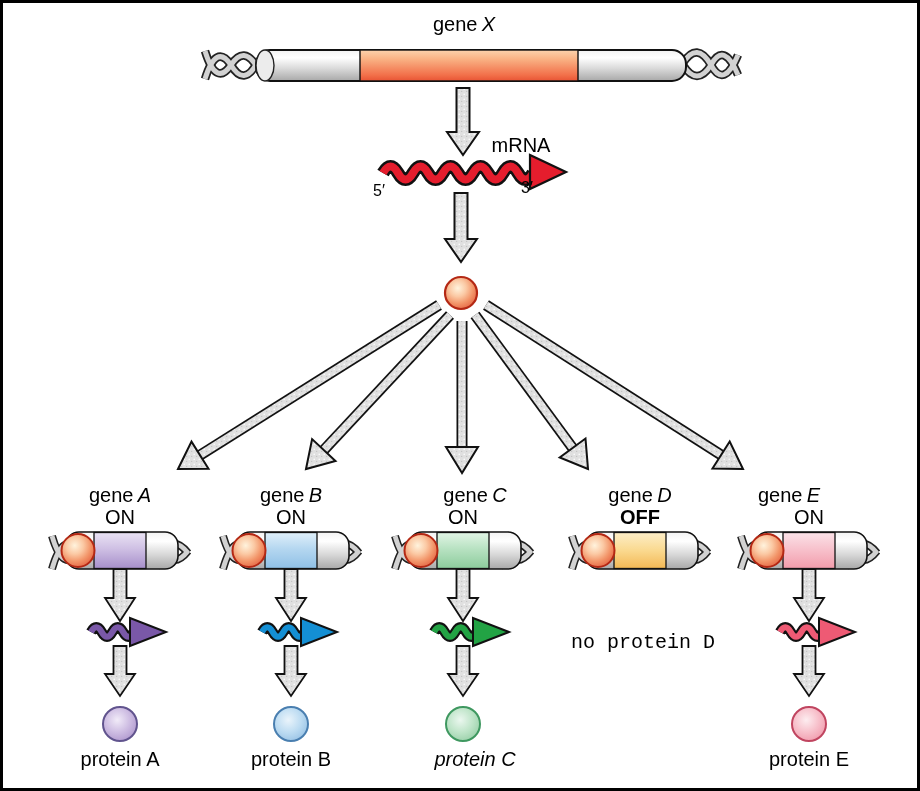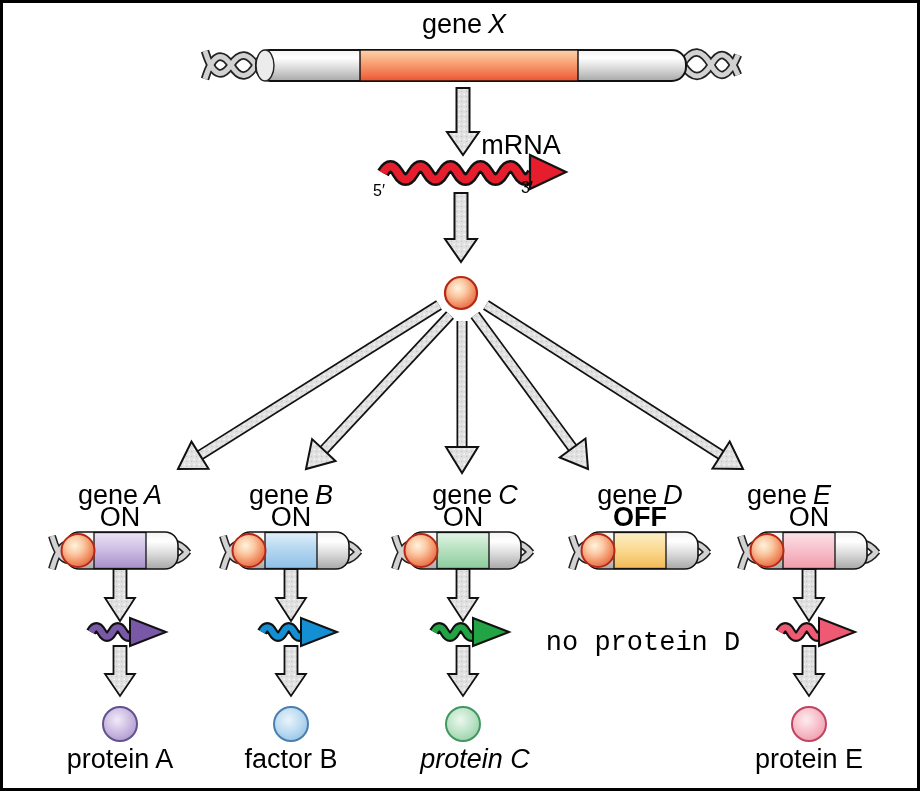--- a/index.html
+++ b/index.html
@@ -9,21 +9,21 @@
     box-sizing:border-box;
     border:3px solid #000;
     background:#fff;
     font-family:"Liberation Sans",sans-serif;
     overflow:hidden;
   }
   .gfx{position:absolute;left:0;top:0;}
   .lbl{
     position:absolute;
     transform:translate(-50%,-50%);
-    font-size:27px;
+    font-size:20px;
     line-height:1;
     color:#000;
     white-space:nowrap;
     text-align:center;
   }
   .lbl i{margin-left:0.22em;}
   .sm{font-size:16px;}
 </style>
 </head>
 <body>
@@ -265,21 +265,21 @@
 <div class="lbl" style="left:514px;top:142px;padding-left:8px;">mRNA</div>
 <div class="lbl sm" style="left:376px;top:188px;">5′</div>
 <div class="lbl sm" style="left:524px;top:185px;">3′</div>
 
 <div class="lbl" style="left:117px;top:492px;"><span>gene</span><i>A</i></div>
 <div class="lbl" style="left:117px;top:514px;">ON</div>
 <div class="lbl" style="left:117px;top:756px;">protein A</div>
 
 <div class="lbl" style="left:288px;top:492px;"><span>gene</span><i>B</i></div>
 <div class="lbl" style="left:288px;top:514px;">ON</div>
-<div class="lbl" style="left:288px;top:756px;">factor B</div>
+<div class="lbl" style="left:288px;top:756px;">protein B</div>
 
 <div class="lbl" style="left:460px;top:492px;margin-left:12px;"><span>gene</span><i>C</i></div>
 <div class="lbl" style="left:460px;top:514px;">ON</div>
 <div class="lbl" style="left:472px;top:756px;font-style:italic;">protein C</div>
 
 <div class="lbl" style="left:637px;top:492px;"><span>gene</span><i>D</i></div>
 <div class="lbl" style="left:637px;top:514px;font-weight:bold;">OFF</div>
 <div class="lbl" style="left:640px;top:640px;font-family:Liberation Mono, monospace;">no protein D</div>
 
 <div class="lbl" style="left:786px;top:492px;"><span>gene</span><i>E</i></div>

